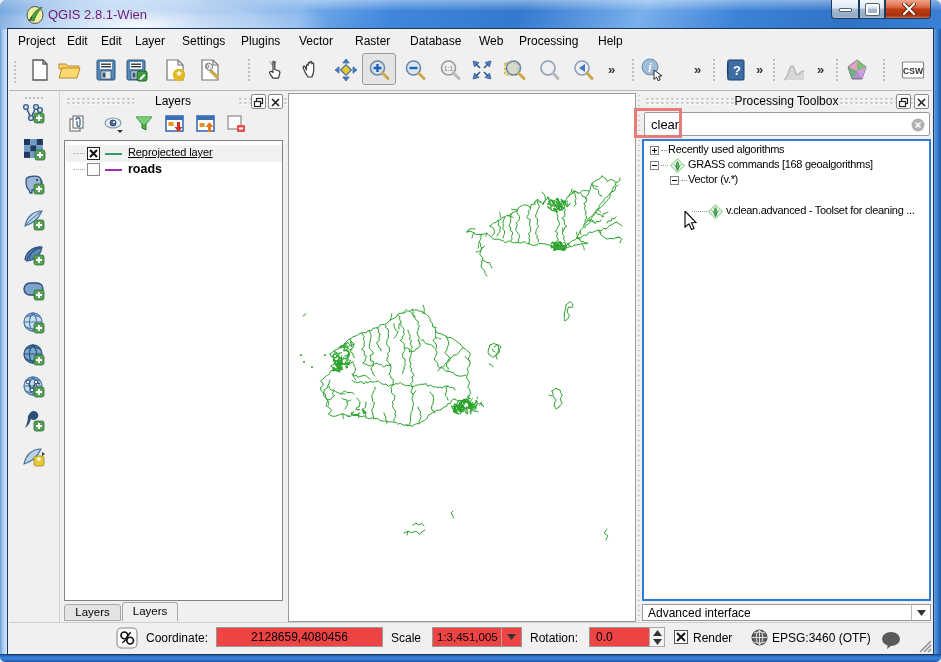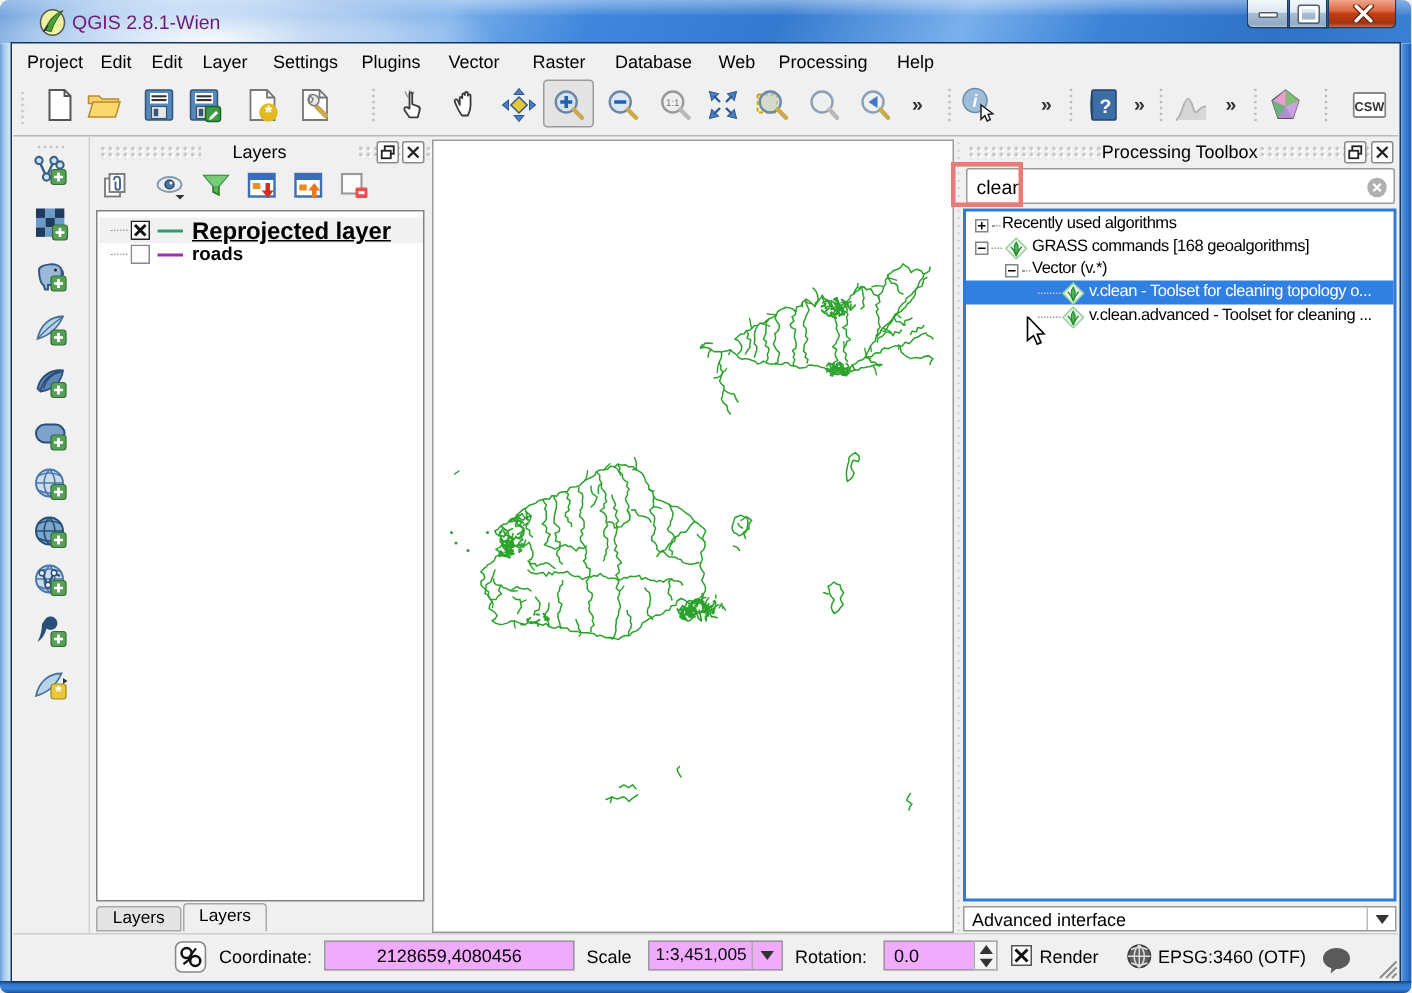--- a/index.html
+++ b/index.html
@@ -75,21 +75,21 @@
 .expander { position:absolute; width:9px; height:9px; border:1px solid #848484; background:#fff; }
 .expander i { position:absolute; left:1px; top:3px; width:5px; height:1px; background:#000; }
 .expander.plus i:after { content:""; position:absolute; left:2px; top:-2px; width:1px; height:5px; background:#000; }
 #searchbox { left:644px; top:112px; width:286px; height:24px; background:#fff; border:1px solid #9a9a9a; border-radius:2px; font-size:13px; }
 #redbox { left:634px; top:108px; width:48px; height:30px; border:3px solid #e87a78; }
 #advcombo { left:642px; top:604px; width:289px; height:17px; background:#fff; border:1px solid #9a9a9a; font-size:12px; }
 
 
 #statusbar { left:9px; top:622px; width:923px; height:32px; background:#f0f0f0; border-top:1px solid #cfcfcf; }
 #statusbar ~ span.abs, .sfield { font-size:12px; }
-.sfield { position:absolute; background:#f0abfc; border:1px solid #999; }
+.sfield { position:absolute; background:#ef4444; border:1px solid #999; }
 </style>
 </head>
 <body>
 <div id="titlebar" class="abs"></div>
 <div id="borderL" class="abs"></div>
 <div id="borderR" class="abs"></div>
 <div id="borderB" class="abs"></div>
 <div id="client" class="abs"></div>
 
 <svg class="abs" style="left:26px;top:5px" width="19" height="19" viewBox="0 0 19 19">
@@ -394,21 +394,21 @@
 </div>
 <div id="layers-tree" class="abs">
  <div class="abs" style="left:1px;top:4px;width:216px;height:17px;background:#f1f1f1"></div>
  <div class="abs" style="left:8px;top:12px;width:12px;height:1px;border-top:1px dotted #aaa"></div>
  <div class="abs" style="left:8px;top:28px;width:12px;height:1px;border-top:1px dotted #aaa"></div>
  <svg class="abs" style="left:22px;top:6px" width="13" height="13" viewBox="0 0 13 13">
       <rect x="0.5" y="0.5" width="12" height="12" fill="#fdfdfd" stroke="#222" stroke-width="1"></rect>
       <path d="M3 3 L10 10 M10 3 L3 10" stroke="#111" stroke-width="2"></path>
     </svg>
  <div class="abs" style="left:40px;top:12px;width:17px;height:2px;background:#2f9e68"></div>
- <div class="abs" style="left:63px;top:5px;font-size:16px;font-weight:bold;text-decoration:underline;letter-spacing:-0.1px">Reprojected layer</div>
+ <div class="abs" style="left:63px;top:5px;font-size:11px;font-weight:normal;text-decoration:underline;letter-spacing:-0.1px">Reprojected layer</div>
  <svg class="abs" style="left:22px;top:22px" width="13" height="13" viewBox="0 0 13 13">
       <rect x="0.5" y="0.5" width="12" height="12" fill="#fdfdfd" stroke="#888" stroke-width="1"></rect>
     </svg>
  <div class="abs" style="left:40px;top:28px;width:17px;height:2px;background:#9e30ad"></div>
  <div class="abs" style="left:63px;top:21px;font-size:12.5px;font-weight:bold">roads</div>
 </div>
 <div class="ltab abs" style="left:64px;top:604px;width:57px;height:17px;background:#e4e4e4;border:1px solid #a8a8a8;border-radius:3px 3px 0 0;font-size:11.5px;padding-top:1px">Layers</div>
 <div class="ltab abs" style="left:122px;top:602px;width:56px;height:19px;background:#f0f0f0;border:1px solid #a8a8a8;border-bottom:none;border-radius:3px 3px 0 0;font-size:11.5px;padding-top:2px">Layers</div>
 
 <div id="canvas" class="abs">
@@ -801,29 +801,20 @@
       </svg>
   <span style="position:absolute;left:44px;top:0px">GRASS commands [168 geoalgorithms]</span>
  </div>
  <div class="trow" style="top:32px">
   <span class="expander" style="left:26px;top:3px">
         <i></i>
       </span>
   <span class="abs" style="left:37px;top:7px;width:6px;border-top:1px dotted #999"></span>
   <span style="position:absolute;left:44px;top:0px">Vector (v.*)</span>
  </div>
- <div class="trow" style="top:46px;height:16px;background:#2f80e0">
-  <span class="abs" style="left:48px;top:8px;width:15px;border-top:1px dotted #bcd"></span>
-  <svg style="position:absolute;left:64px;top:1px" width="15" height="15" viewBox="0 0 14 14">
-        <path d="M7 0.8 L13.4 7 L7 13.6 L0.6 7 Z" fill="#f2faf2" stroke="#9ed49e" stroke-width="1.1"></path>
-        <path d="M7 3.2 C5.6 5 5.2 7.6 7 11.6 C8.8 7.6 8.4 5 7 3.2 Z" fill="#52b85c" stroke="#2a8a34" stroke-width="0.7"></path>
-        <path d="M3.6 6 C5 7.4 6.1 9 7 11.6 M10.4 6 C9 7.4 7.9 9 7 11.6" stroke="#2a8a34" stroke-width="0.9" fill="none"></path>
-      </svg>
-  <span style="position:absolute;left:82px;top:1px;color:#fff">v.clean - Toolset for cleaning topology o...</span>
- </div>
  <div class="trow" style="top:62px">
   <span class="abs" style="left:48px;top:8px;width:15px;border-top:1px dotted #999"></span>
   <svg style="position:absolute;left:64px;top:1px" width="15" height="15" viewBox="0 0 14 14">
         <path d="M7 0.8 L13.4 7 L7 13.6 L0.6 7 Z" fill="#f2faf2" stroke="#9ed49e" stroke-width="1.1"></path>
         <path d="M7 3.2 C5.6 5 5.2 7.6 7 11.6 C8.8 7.6 8.4 5 7 3.2 Z" fill="#52b85c" stroke="#2a8a34" stroke-width="0.7"></path>
         <path d="M3.6 6 C5 7.4 6.1 9 7 11.6 M10.4 6 C9 7.4 7.9 9 7 11.6" stroke="#2a8a34" stroke-width="0.9" fill="none"></path>
       </svg>
   <span style="position:absolute;left:82px;top:1px">v.clean.advanced - Toolset for cleaning ...</span>
  </div>
  <svg style="position:absolute;left:40px;top:70px" width="16" height="22" viewBox="0 0 16 22">

